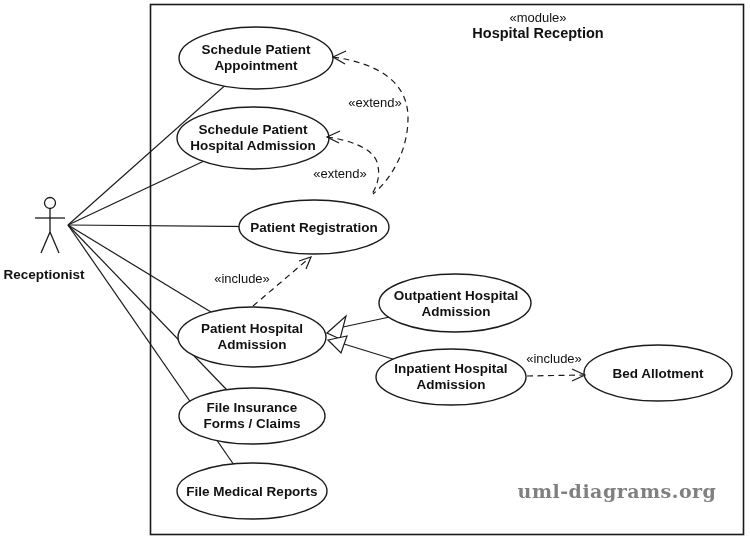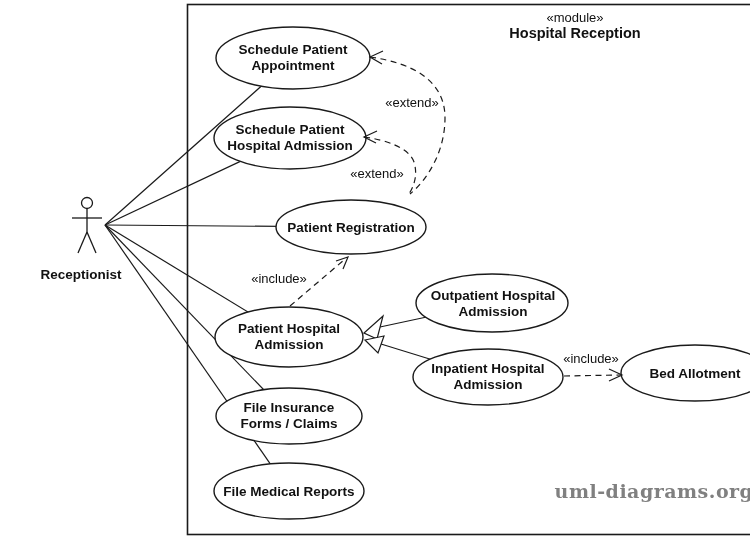--- a/index.html
+++ b/index.html
@@ -1,16 +1,16 @@
 <!DOCTYPE html>
 <html><head>
 <meta charset="utf-8">
 <style>
   html, body { margin: 0; padding: 0; background: #ffffff; }
-  .stage { width: 688px; height: 542px; position: relative; font-family: "Liberation Sans", sans-serif; margin-left: 37px; }
+  .stage { width: 688px; height: 542px; position: relative; font-family: "Liberation Sans", sans-serif; }
   svg { display: block; }
   text { font-family: "Liberation Sans", sans-serif; fill: #111111; }
   .uc-label { font-weight: bold; font-size: 13.5px; }
   .stereo { font-size: 13px; font-weight: normal; }
   .module-stereo { font-size: 13px; }
   .module-name { font-size: 14.5px; font-weight: bold; }
   .actor-label { font-size: 13.5px; font-weight: bold; }
   .watermark { font-family: "DejaVu Serif", serif; font-weight: bold; font-size: 19px; fill: #808080; letter-spacing: 0.5px; }
   .shape { stroke: #1a1a1a; fill: #ffffff; }
   .wire { stroke: #1a1a1a; fill: none; }

